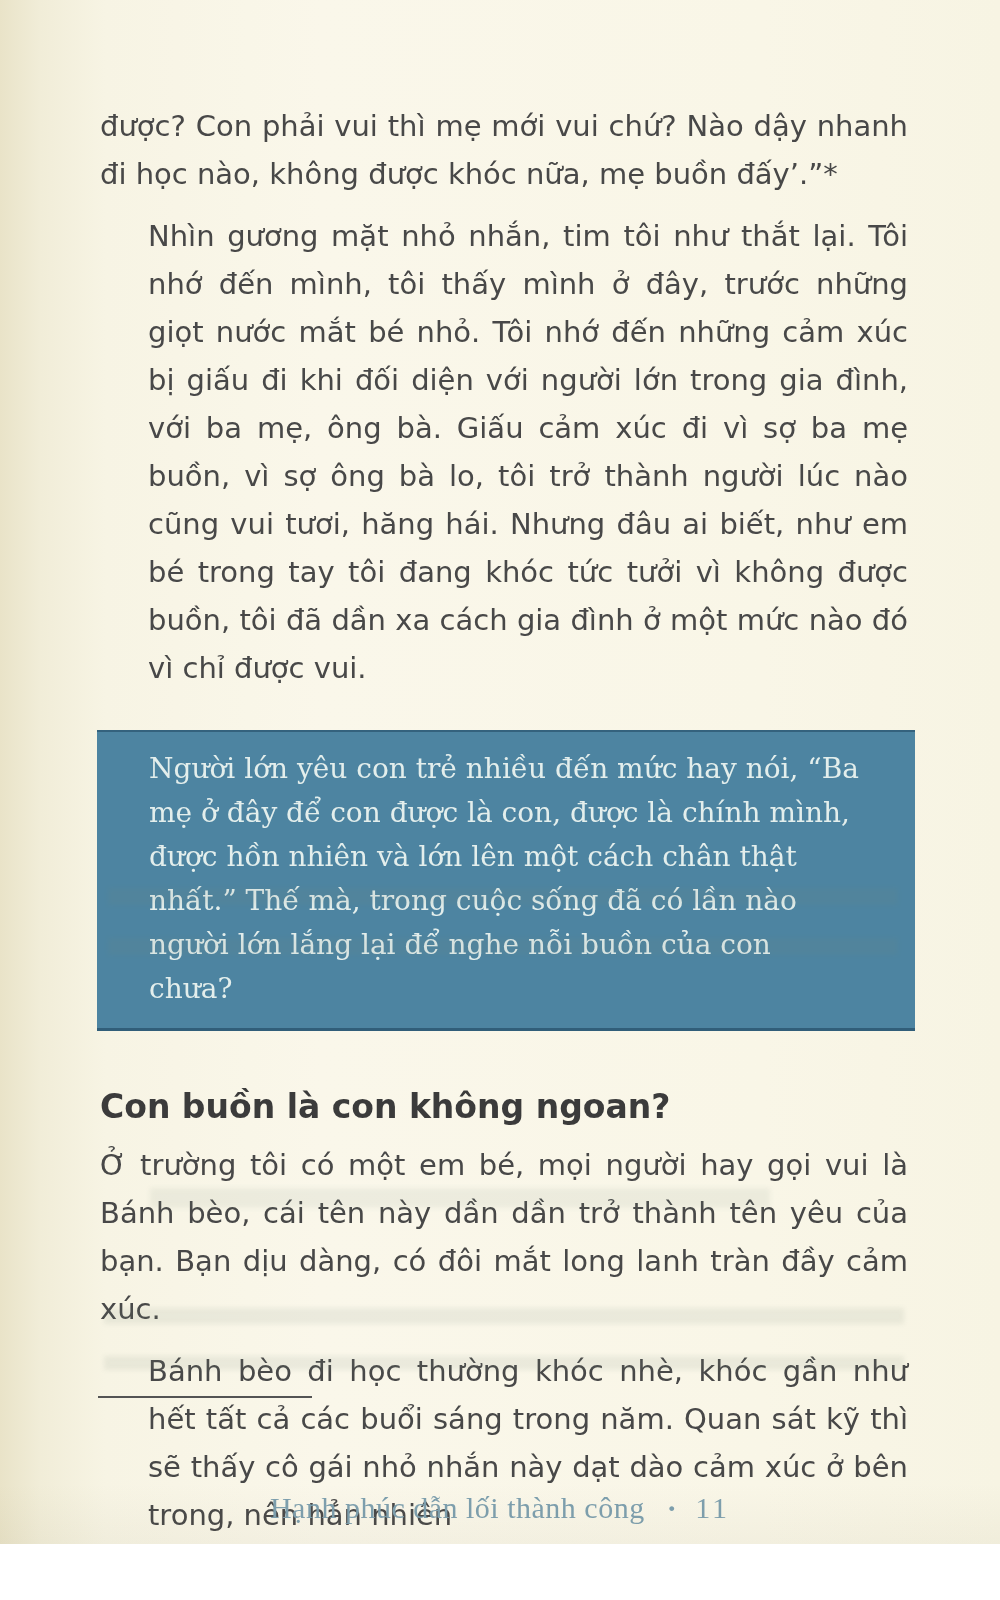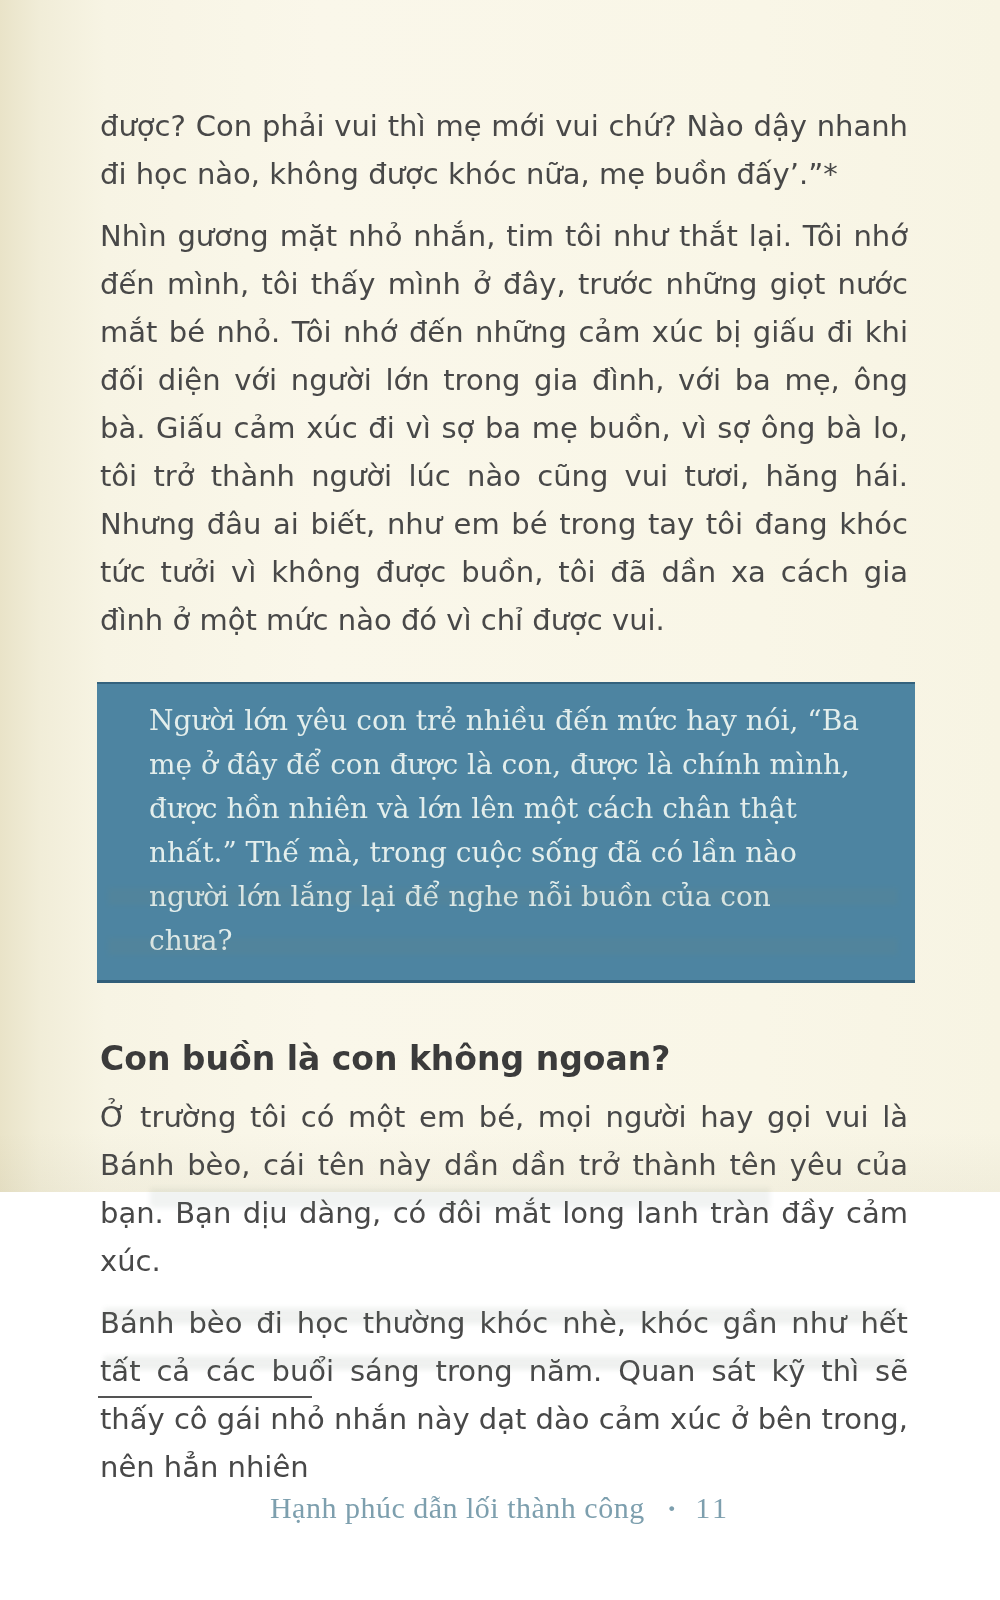--- a/index.html
+++ b/index.html
@@ -2,37 +2,37 @@
 <html lang="vi"><head>
 <meta charset="utf-8">
 <title>Book page scan</title>
 <style>
   html,body{margin:0;padding:0;}
   body{
     width:1000px;height:1600px;overflow:hidden;
     font-family:"DejaVu Sans","Liberation Sans",sans-serif;
   }
   .page{
-    position:relative;width:1000px;height:1192px;box-sizing:border-box;
+    position:relative;width:1000px;height:1544px;box-sizing:border-box;
     background:
       linear-gradient(90deg,#e9e3c8 0px,#f1edd8 40px,#f7f4e4 105px,#faf7ea 320px,#f9f6e7 760px,#f7f4e3 1000px);
     color:#474747;
   }
   .page::after{ 
     content:"";position:absolute;left:0;right:0;bottom:0;height:60px;
     background:linear-gradient(180deg,rgba(0,0,0,0) 0,rgba(120,110,70,.05) 100%);
     pointer-events:none;
   }
   .content{position:absolute;left:100px;top:0;width:808px;}
   p.body{
     margin:0;font-size:29px;line-height:48px;text-align:justify;
     color:#484848;font-weight:400;
   }
   p.body.first{padding-top:102px;}
-  p.body.gap{margin-top:14px;}
+  p.body.gap{margin-top:14px;margin-left:48px;}
   .callout{
     margin:38px 0 0 -3px;width:818px;box-sizing:border-box;
     padding:15px 52px 17px;
     background:#4d84a1;
     border-top:2px solid rgba(22,58,82,.45);
     border-bottom:3px solid rgba(22,58,82,.5);
     font-family:"DejaVu Serif","Liberation Serif",serif;
     font-size:28px;line-height:44px;
     color:#e3eeec;
   }

